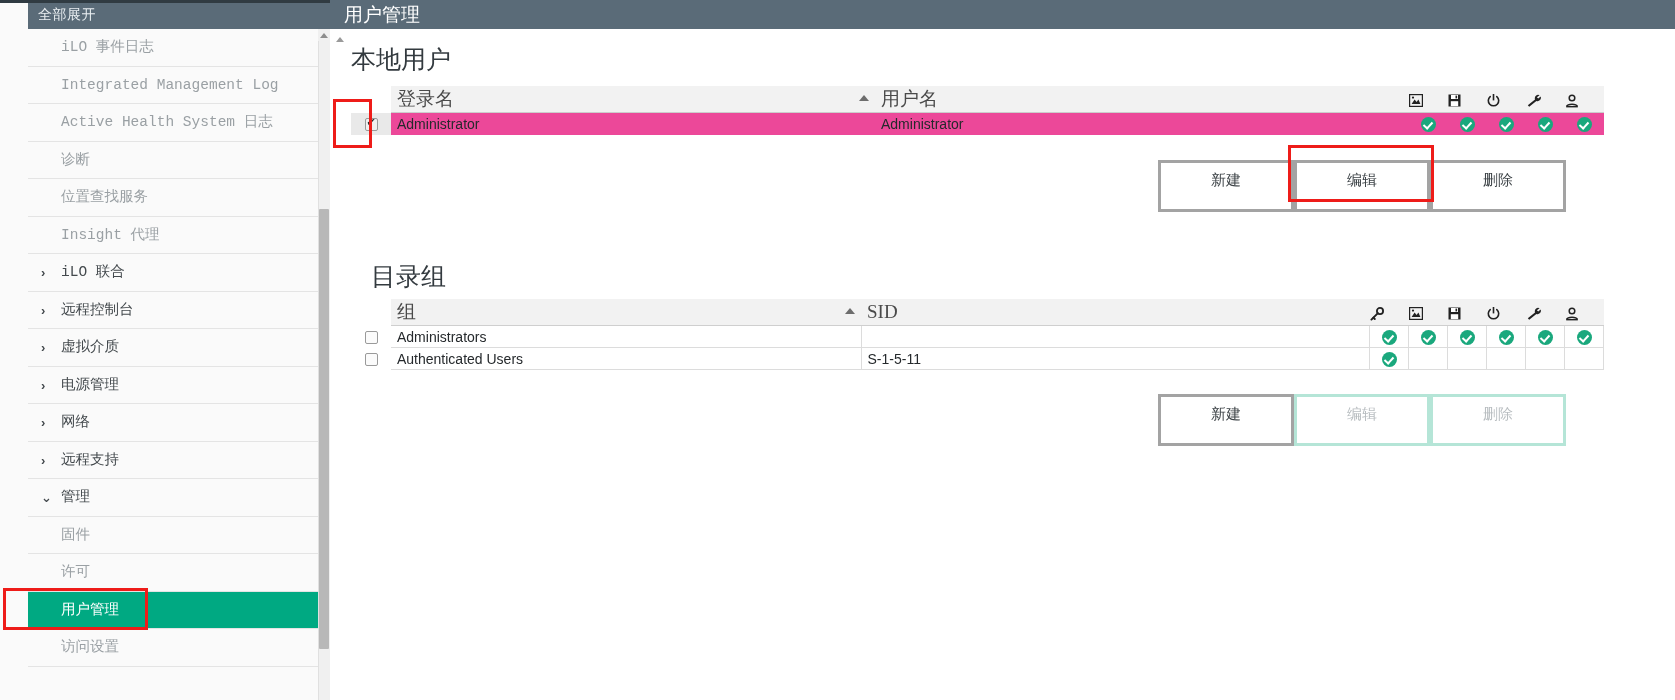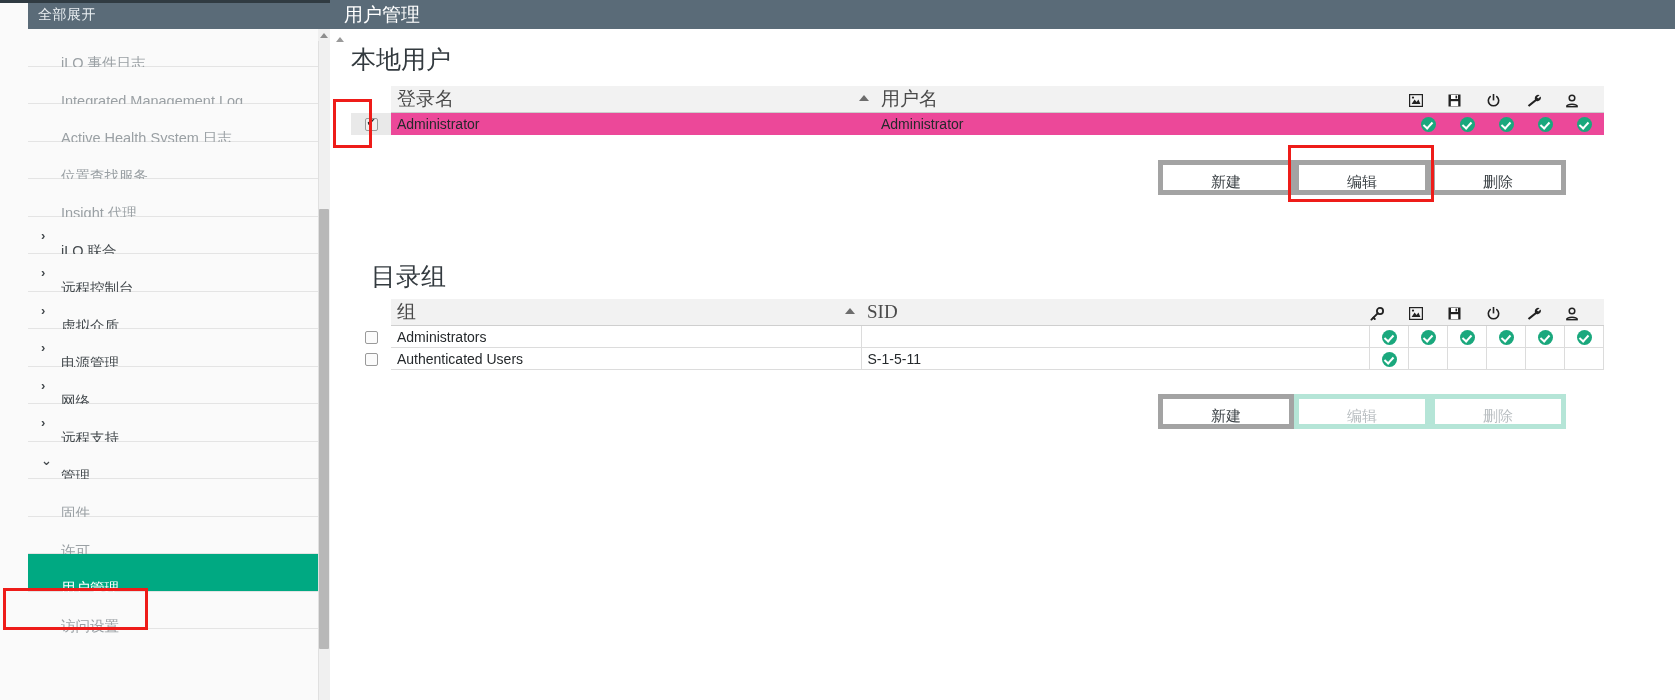--- a/index.html
+++ b/index.html
@@ -23,21 +23,21 @@
     letter-spacing: .5px;
   }
   #nav { position: relative; width: 330px; }
   .nav-item {
     height: 37.5px; line-height: 37.5px;
     border-bottom: 1px solid #e4e4e4;
     font-size: 14.5px; color: #666c70;
     background: #fafafa;
     position: relative; white-space: nowrap;
   }
-  .nav-item .lbl { position: absolute; left: 33px; top: 16px; }
+  .nav-item .lbl { position: absolute; left: 33px; top: 0; font-family: Liberation Mono, monospace; }
   .nav-item.sub .lbl { left: 33px; color: #9aa0a4; }
   .nav-item.group .lbl { left: 33px; color: #43494d; }
   .nav-item .chev {
     position: absolute; left: 13px; top: 0; width: 14px;
     font-size: 13px; color: #43494d; font-weight: bold;
   }
   .nav-item.active { background: #00a982; }
   .nav-item.active .lbl { color: #ffffff; }
 
   
@@ -150,22 +150,22 @@
     border-width: 0 2px 2px 0; transform: rotate(42deg);
   }
 
   
   .hico { display: inline-block; vertical-align: middle; line-height: 0; }
   .hico svg { display: block; }
 
   
   .btnrow { position: absolute; display: flex; }
   .btn {
-    width: 136px; height: 35px; line-height: 33px; text-align: center;
-    border: 5px solid #a3a3a3; background: #ffffff;
+    width: 136px; height: 52px; line-height: 33px; text-align: center;
+    border: 3px solid #a3a3a3; background: #ffffff;
     font-size: 15px; color: #3d4347; cursor: pointer;
   }
   .btn.disabled { border-color: #b5e5d7; color: #b9bec1; cursor: default; }
 
   
   .redbox {
     position: absolute; border: 3px solid #ee1c19;
     pointer-events: none;
   }
 </style>
@@ -181,20 +181,23 @@
     </div>
     <div id="nav">
         <div class="nav-item sub">
           <span class="lbl">iLO 事件日志</span>
         </div>
         <div class="nav-item sub">
           <span class="lbl">Integrated Management Log</span>
         </div>
         <div class="nav-item sub">
           <span class="lbl">Active Health System 日志</span>
+        </div>
+        <div class="nav-item sub">
+          <span class="lbl">诊断</span>
         </div>
         <div class="nav-item sub">
           <span class="lbl">位置查找服务</span>
         </div>
         <div class="nav-item sub">
           <span class="lbl">Insight 代理</span>
         </div>
         <div class="nav-item group">
           <span class="chev">›</span>
           <span class="lbl">iLO 联合</span>

